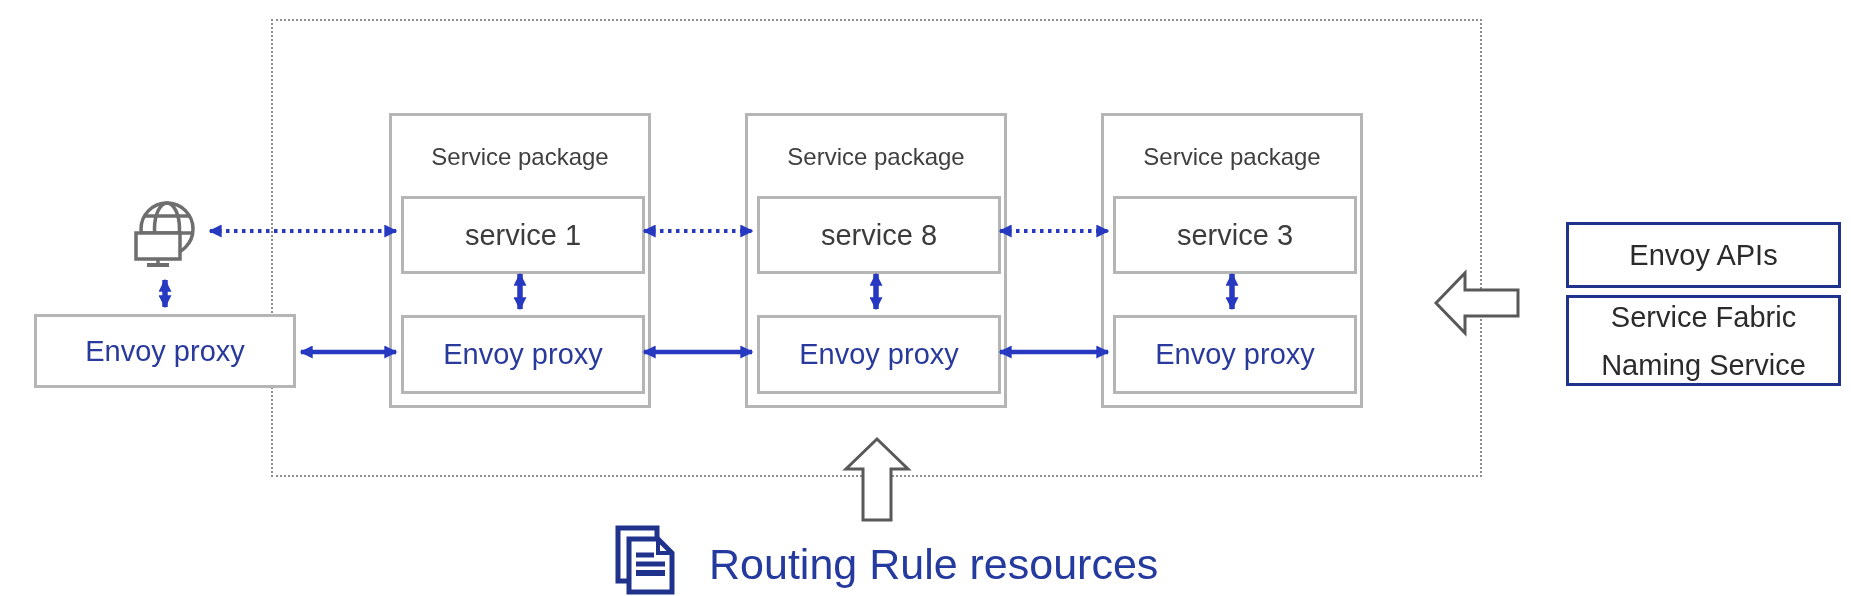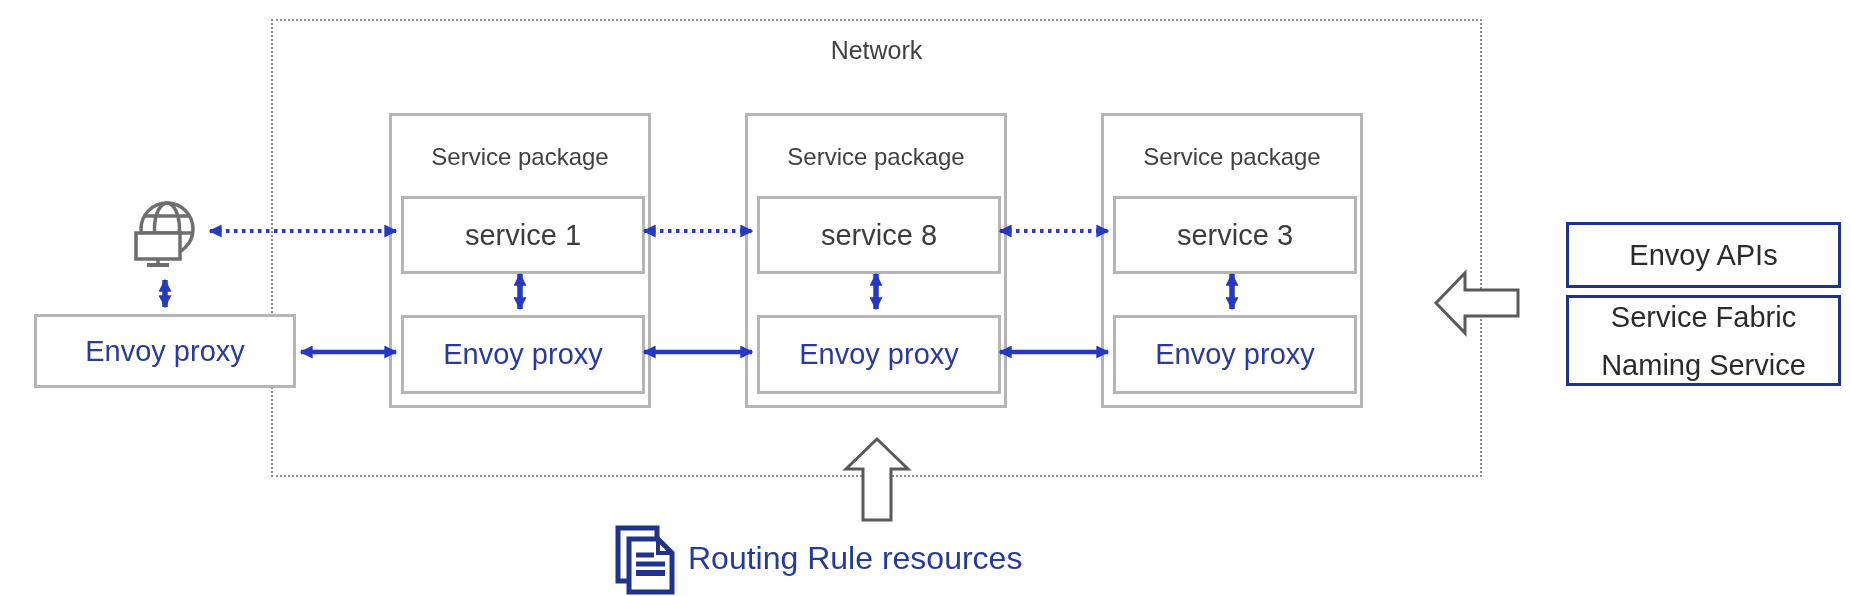--- a/index.html
+++ b/index.html
@@ -63,35 +63,34 @@
   .nbox{
     border:3px solid #20338c;background:#ffffff;
     display:flex;align-items:center;justify-content:center;
     text-align:center;color:#2b2b2b;
     left:1566px;width:275px;
   }
   .envoy-apis{top:222px;height:66px;font-size:29px;}
   .naming-service{top:295px;height:91px;font-size:29px;line-height:48px;padding:0 10px;}
   
   .caption-text{
-    left:688px;top:540px;
-    font-size:32px;color:#243a9e;
+    left:709px;top:540px;
+    font-size:43px;color:#243a9e;
     white-space:nowrap;
   }
   .overlay{left:0;top:0;width:1851px;height:596px;pointer-events:none;}
   .icon-globe{left:132px;top:197px;}
   .icon-doc{left:613px;top:525px;}
 </style>
 </head>
 <body>
 
 <div class="canvas">
 
   <div class="abs network"></div>
-  <div class="abs network-label">Network</div>
 
   <svg class="abs icon-globe" width="66" height="72" viewBox="0 0 66 72">
     <g fill="none" stroke="#6e6e6e" stroke-width="3.5">
       <circle cx="35" cy="32" r="26"></circle>
       <ellipse cx="35" cy="32" rx="12.5" ry="26"></ellipse>
       <line x1="13" y1="19" x2="57" y2="19"></line>
       <line x1="9" y1="36" x2="61" y2="36"></line>
     </g>
     <rect x="4" y="36" width="44" height="26" fill="#ffffff" stroke="#6e6e6e" stroke-width="3.5"></rect>
     <line x1="26" y1="62" x2="26" y2="68" stroke="#6e6e6e" stroke-width="3.5"></line>

